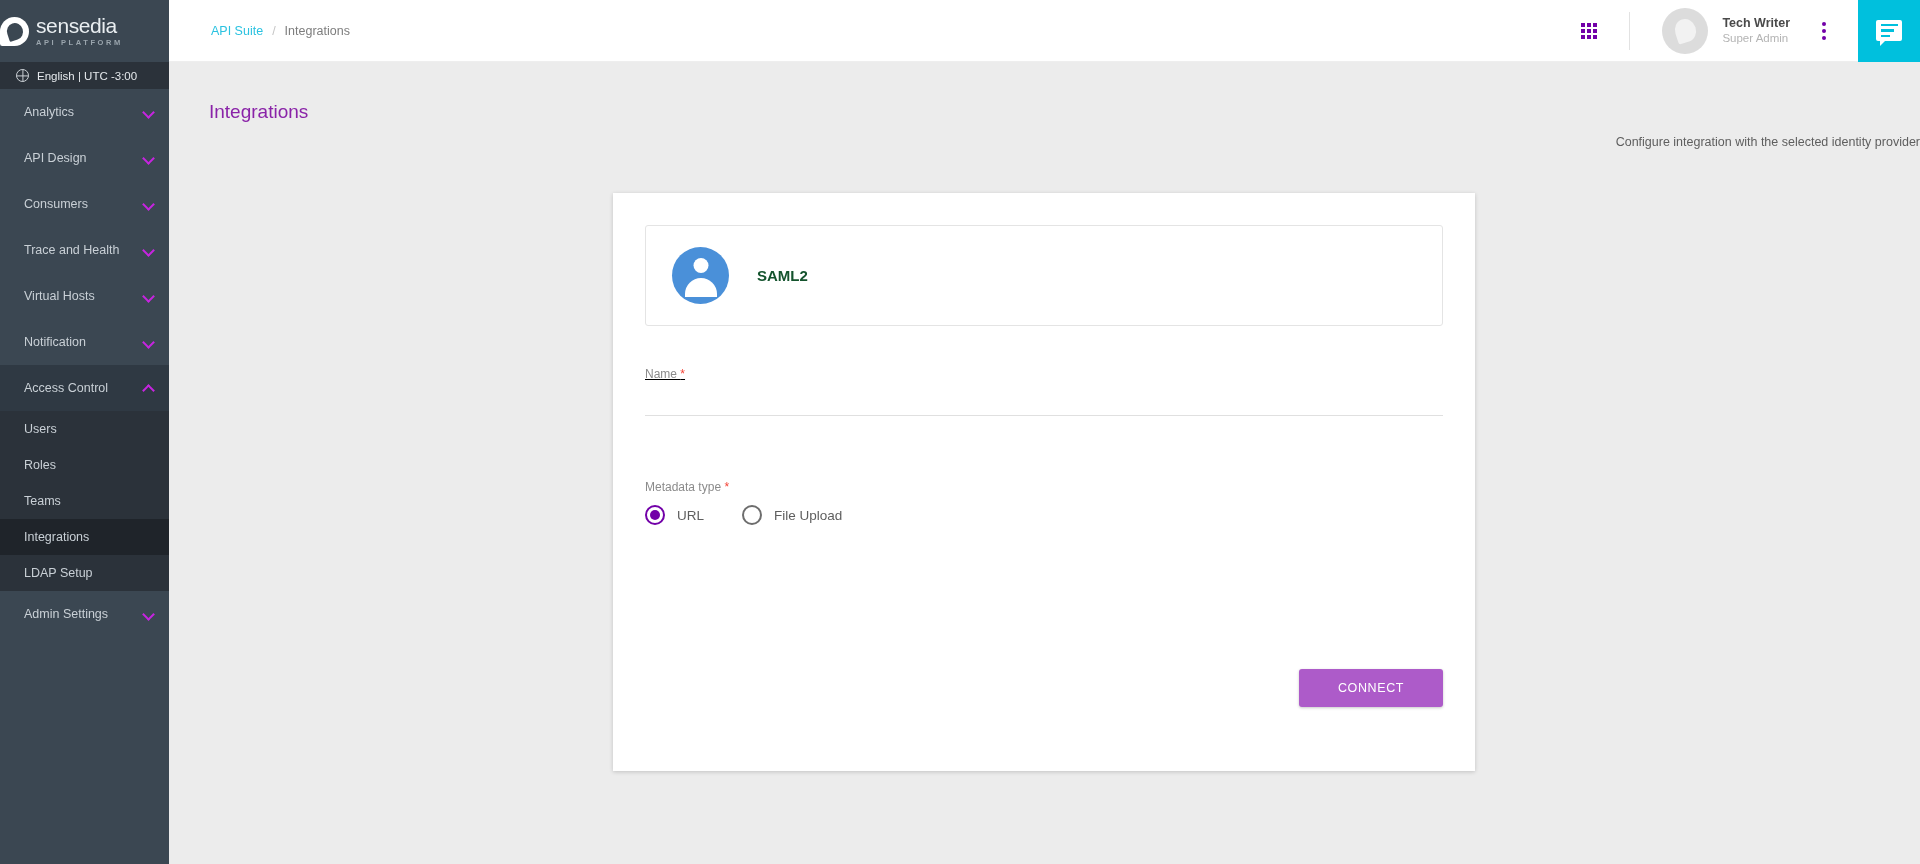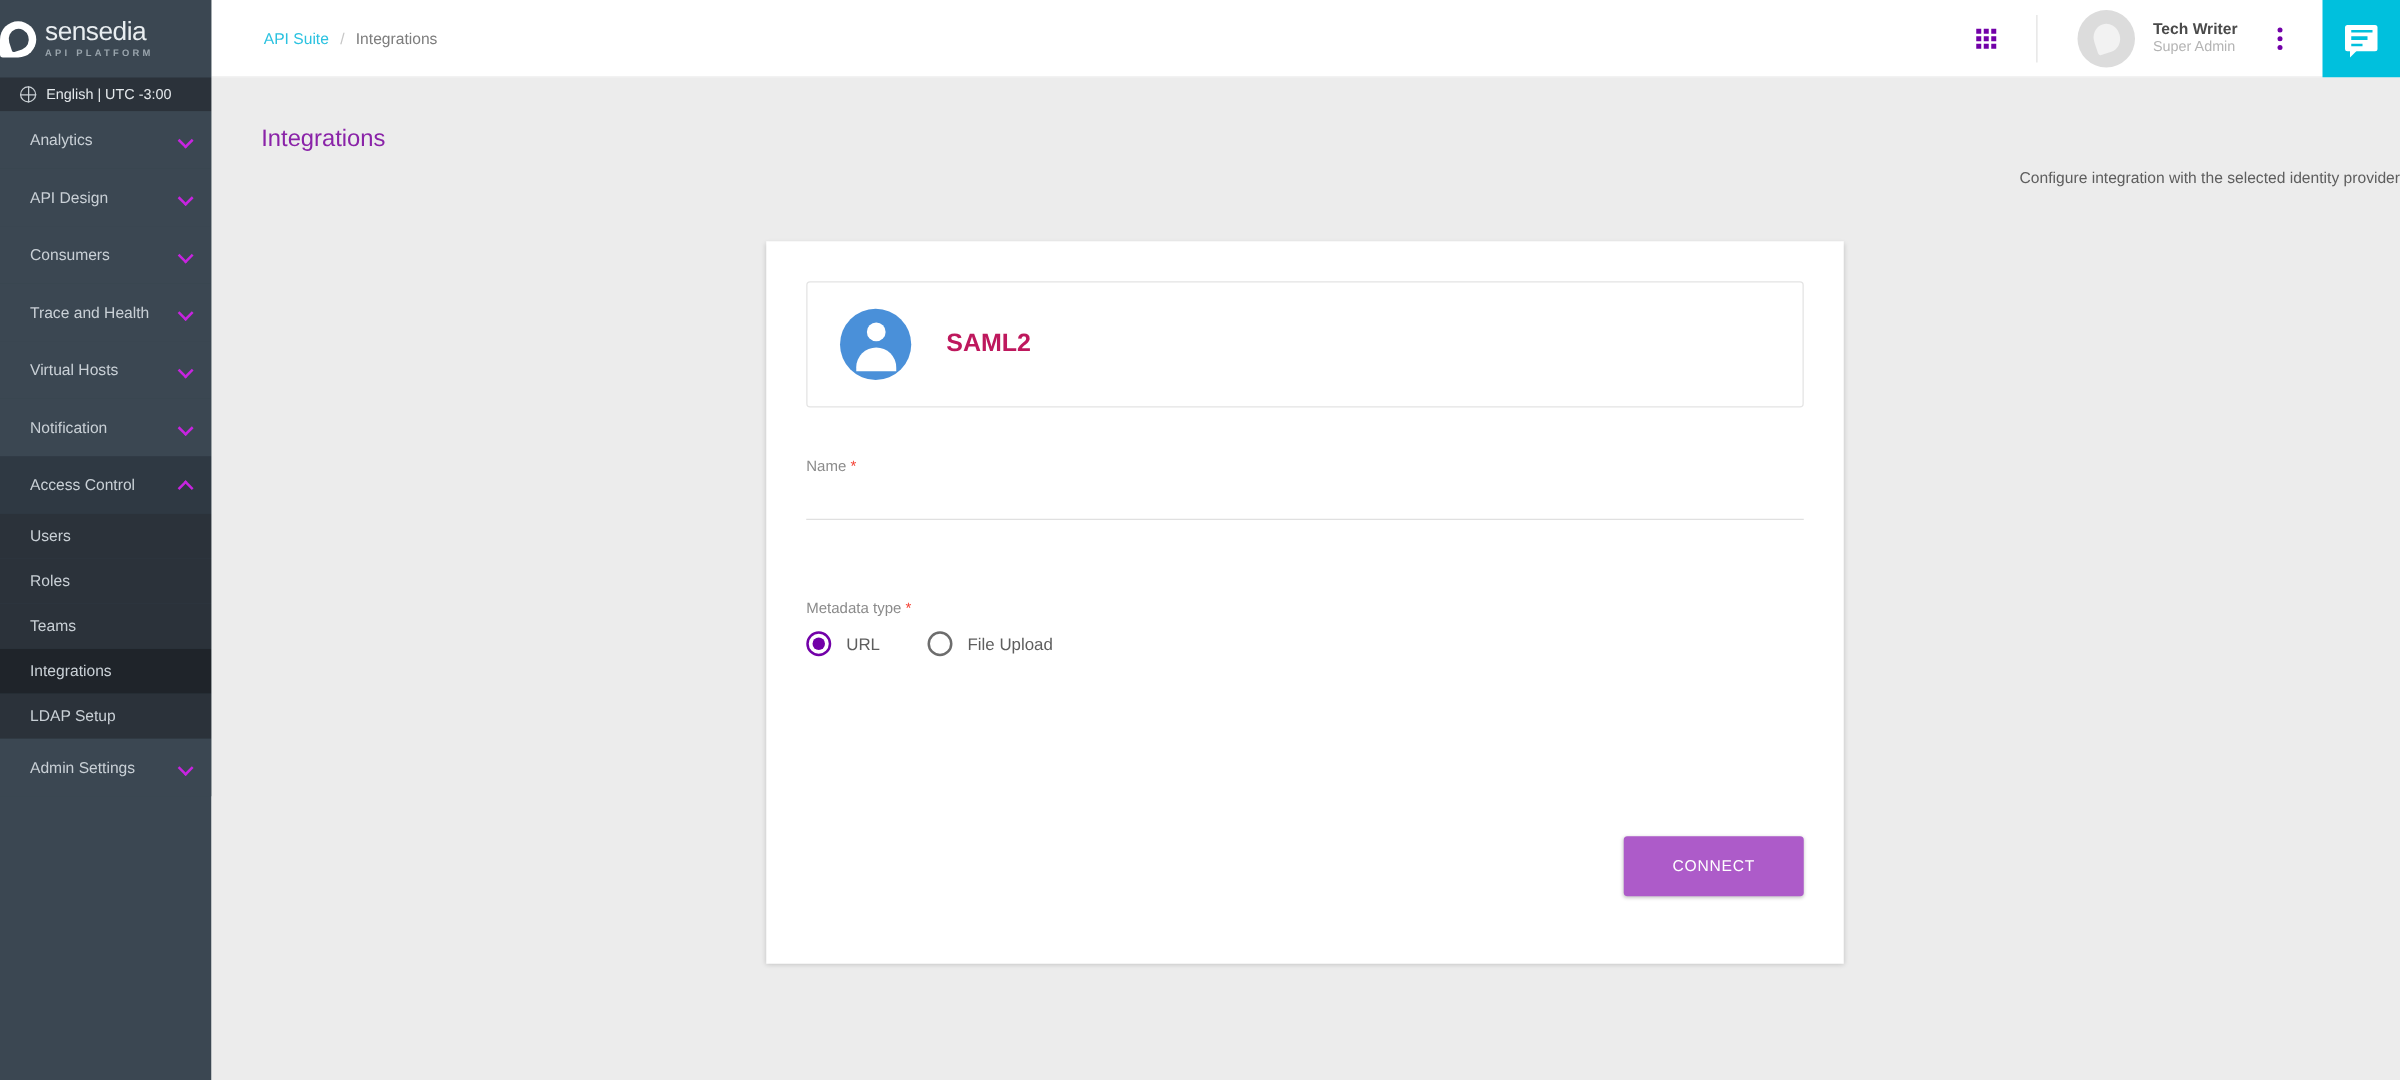--- a/index.html
+++ b/index.html
@@ -193,34 +193,34 @@
   #provider-icon::before {
     content: ""; position: absolute; left: 50%; top: 11px;
     width: 15px; height: 15px; border-radius: 50%;
     background: #ffffff; transform: translateX(-50%);
   }
   #provider-icon::after {
     content: ""; position: absolute; left: 50%; bottom: 7px;
     width: 32px; height: 19px; border-radius: 16px 16px 0 0;
     background: #ffffff; transform: translateX(-50%);
   }
-  #provider-name { font-size: 20px; color: #be185d; font-weight: 700; }
+  #provider-name { font-size: 15px; color: #14532d; font-weight: 700; }
 
   .field { position: absolute; left: 32px; width: 798px; }
   .field-label { font-size: 12px; color: #8b8b8b; }
   .req { color: #f44336; font-size: 12px; }
   .field-input {
     display: block; width: 798px; height: 28px;
     border: none; border-bottom: 1px solid #e0e0e0;
     background: transparent; outline: none;
     font-size: 13px; color: #444; font-family: "Liberation Sans", sans-serif;
     margin-top: 6px; padding: 0;
   }
 
-  #field-name { top: 171px; }
+  #field-name { top: 171px; text-decoration: underline; }
   #field-appid { top: 234px; }
   #field-metatype { top: 284px; }
   #field-metaurl { top: 358px; }
 
   .radio-row { display: flex; align-items: center; gap: 38px; margin-top: 10px; }
   .radio-opt { display: flex; align-items: center; gap: 12px; cursor: pointer; }
   .radio-dot {
     width: 20px; height: 20px; border-radius: 50%;
     border: 2px solid #6d6d6d; position: relative; flex: 0 0 auto;
     background: #fff;
@@ -228,21 +228,21 @@
   .radio-dot.checked { border-color: #7200a8; }
   .radio-dot.checked::after {
     content: ""; position: absolute; left: 50%; top: 50%;
     width: 10px; height: 10px; border-radius: 50%;
     background: #7200a8; transform: translate(-50%, -50%);
   }
   .radio-label { font-size: 13.5px; color: #5e5e5e; }
 
   #connect-btn {
     position: absolute; left: 686px; top: 476px;
-    width: 144px; height: 48px;
+    width: 144px; height: 38px;
     background: #ad5bc9; color: #ffffff;
     border: none; border-radius: 3px;
     font-size: 12.5px; letter-spacing: 0.6px;
     font-family: "Liberation Sans", sans-serif;
     cursor: pointer;
     box-shadow: 0 1px 3px rgba(0,0,0,0.22);
   }
 </style>
 </head>
 <body>

